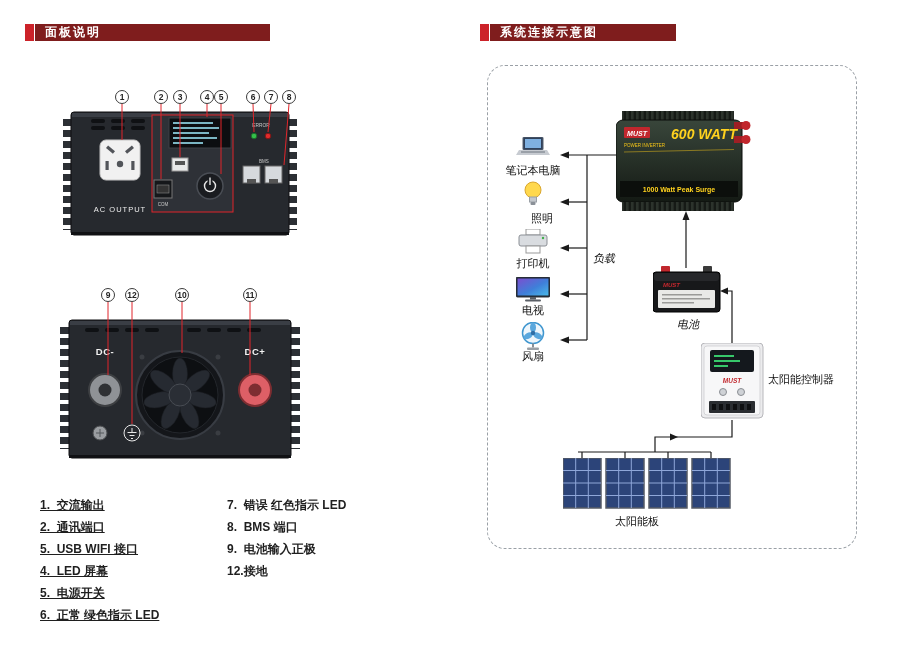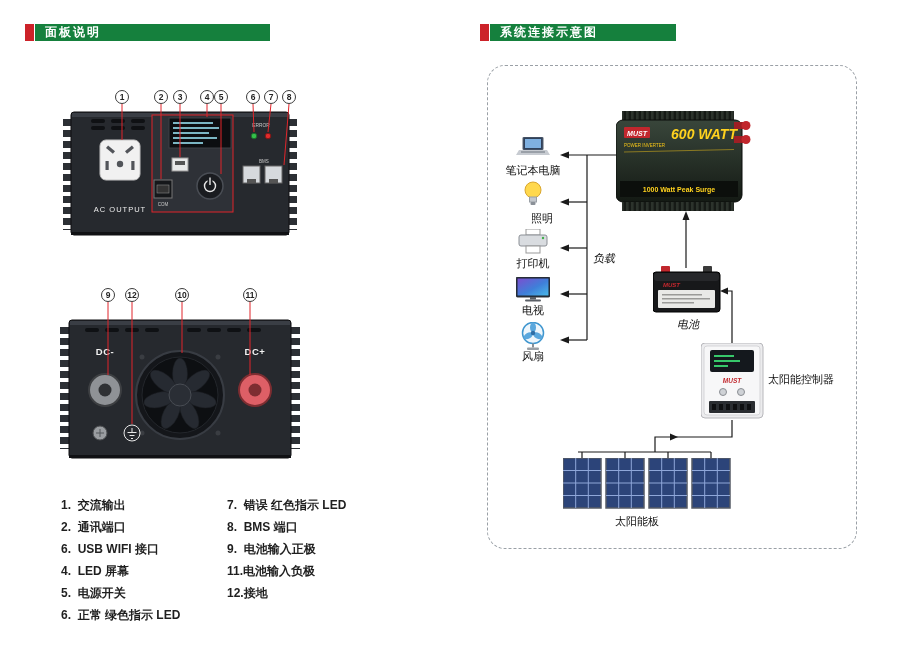--- a/index.html
+++ b/index.html
@@ -1,19 +1,19 @@
 <!DOCTYPE html>
 <html><head>
 <meta charset="utf-8">
 <style>
   html,body{margin:0;padding:0;}
   body{width:897px;height:647px;background:#fff;font-family:"Liberation Sans",sans-serif;position:relative;overflow:hidden;color:#1f1f1f;}
   .section-header{position:absolute;display:flex;height:17px;}
   .hdr-accent{width:9px;height:17px;background:#cc2229;margin-right:1px;}
-  .hdr-bar{background:#15803d;color:#fff;font-size:12px;font-weight:bold;line-height:17px;padding:0 10px;letter-spacing:2px;flex:1;}
+  .hdr-bar{background:#7f1d1d;color:#fff;font-size:12px;font-weight:bold;line-height:17px;padding:0 10px;letter-spacing:2px;flex:1;}
   .fig{position:absolute;}
   .list-col{position:absolute;font-size:12px;font-weight:bold;color:#1f1f1f;}
   .list-row{height:22px;line-height:22px;white-space:pre;}
   .diagram{position:absolute;left:480px;top:55px;width:395px;height:505px;}
   .dashed-box{position:absolute;left:7px;top:10px;width:368px;height:482px;border:1.5px dashed #9aa0a6;border-radius:18px;}
   .icon{position:absolute;}
   .dev-label{position:absolute;width:72px;text-align:center;font-size:11px;color:#111;}
   .lbl{position:absolute;font-size:11px;color:#111;}
   .lines-svg{position:absolute;left:0;top:0;}
   
@@ -200,33 +200,32 @@
       <text x="53" y="15" class="co-num">9</text>
     <circle cx="77" cy="12" r="6.5" fill="#fff" stroke="#3a3a3a"></circle>
       <text x="77" y="15" class="co-num">12</text>
     <circle cx="127" cy="12" r="6.5" fill="#fff" stroke="#3a3a3a"></circle>
       <text x="127" y="15" class="co-num">10</text>
     <circle cx="195" cy="12" r="6.5" fill="#fff" stroke="#3a3a3a"></circle>
       <text x="195" y="15" class="co-num">11</text>
   </g>
 </svg>
 
-<div class="list-col" style="left:61px;top:494px;">
+<div class="list-col" style="left:40px;top:494px;text-decoration:underline;">
   <div class="list-row">1.  交流输出</div>
   <div class="list-row">2.  通讯端口</div>
-  <div class="list-row">6.  USB WIFI 接口</div>
+  <div class="list-row">5.  USB WIFI 接口</div>
   <div class="list-row">4.  LED 屏幕</div>
   <div class="list-row">5.  电源开关</div>
   <div class="list-row">6.  正常 绿色指示 LED</div>
 </div>
 <div class="list-col" style="left:227px;top:494px;">
   <div class="list-row">7.  错误 红色指示 LED</div>
   <div class="list-row">8.  BMS 端口</div>
   <div class="list-row">9.  电池输入正极</div>
-  <div class="list-row">11.电池输入负极</div>
   <div class="list-row">12.接地</div>
 </div>
 
 <div class="section-header" style="left:480px;top:24px;width:196px;">
   <div class="hdr-accent"></div>
   <div class="hdr-bar">系统连接示意图</div>
 </div>
 
 <div class="diagram">
   <div class="dashed-box"></div>

